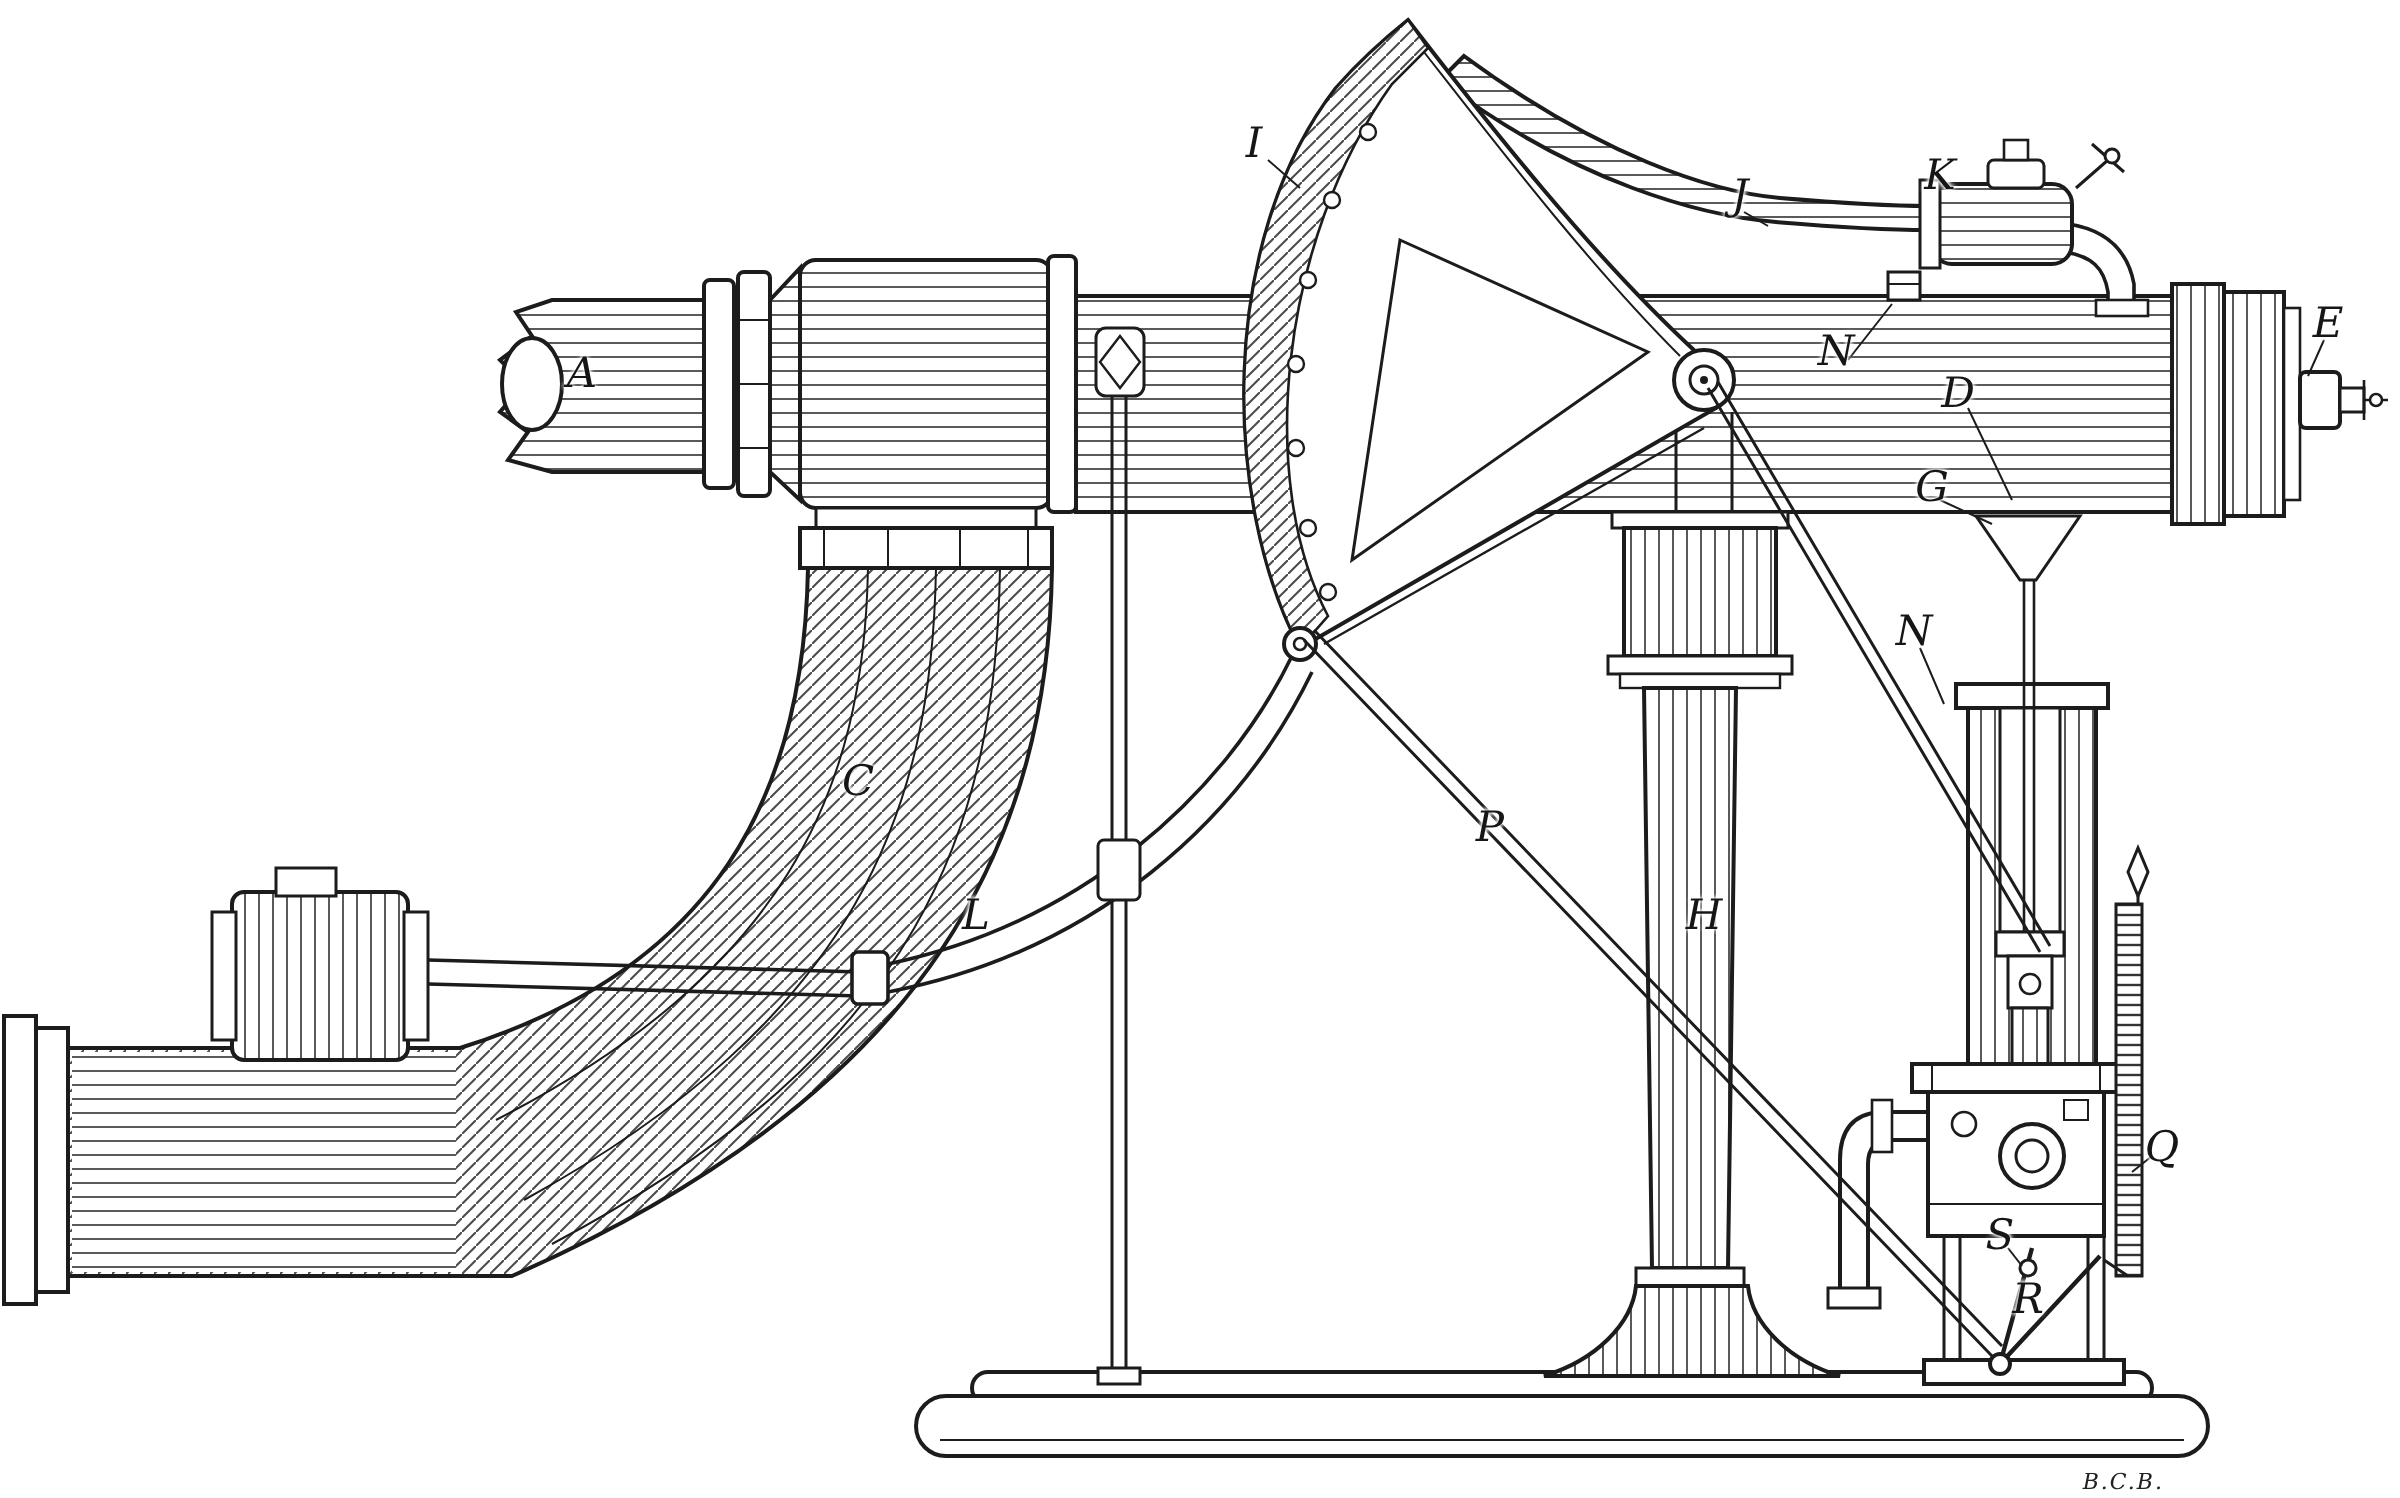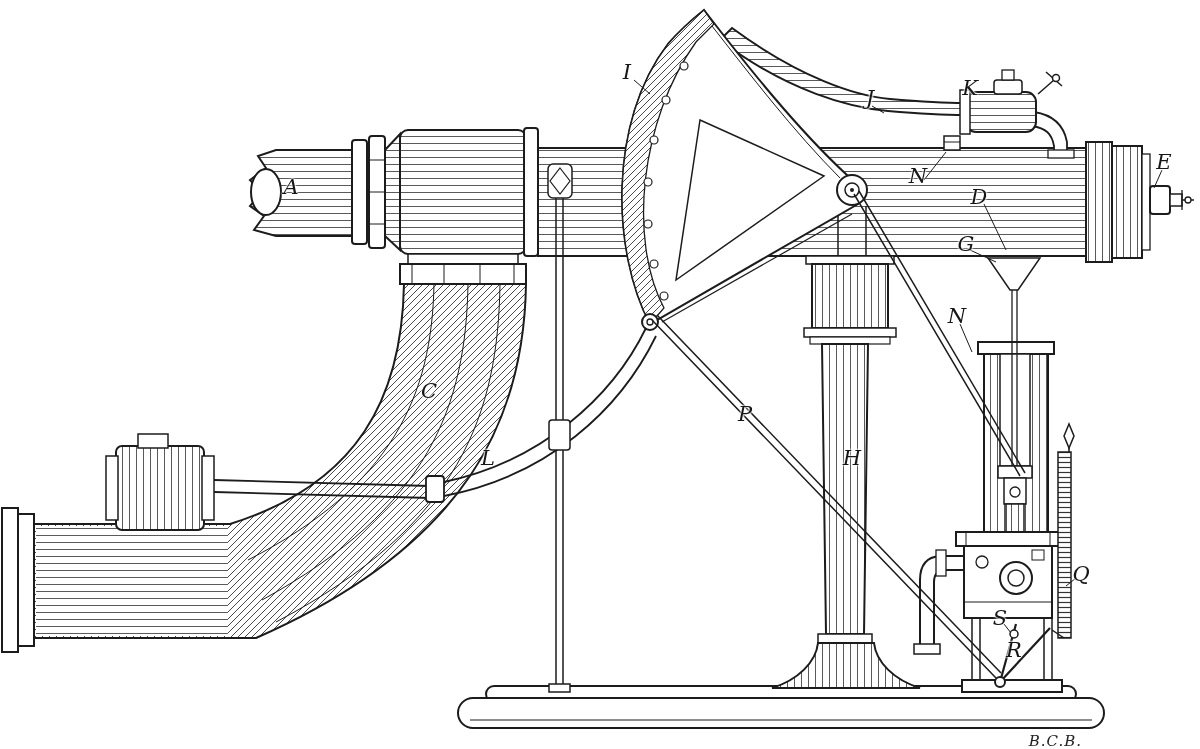--- a/index.html
+++ b/index.html
@@ -9,21 +9,21 @@
   }
   .stage svg{position:absolute;left:0;top:0;}
   .part-label{
     position:absolute;transform:translate(-50%,-50%);
     font-style:italic;font-size:21px;color:#161616;line-height:1;
     text-shadow:0 0 2px #fff, 0 0 2px #fff, 0 0 3px #fff;
     user-select:none;white-space:nowrap;
   }
   .signature{
     position:absolute;transform:translate(-100%,-50%);
-    font-style:italic;font-size:15px;letter-spacing:1px;color:#222;
+    font-style:italic;font-size:11px;letter-spacing:1px;color:#222;
   }
 </style>
 </head>
 <body>
 
 <div class="stage">
 
 <svg width="1200" height="749" viewBox="0 0 1200 749">
   <defs>
     <pattern id="hl" width="7" height="7" patternUnits="userSpaceOnUse">

